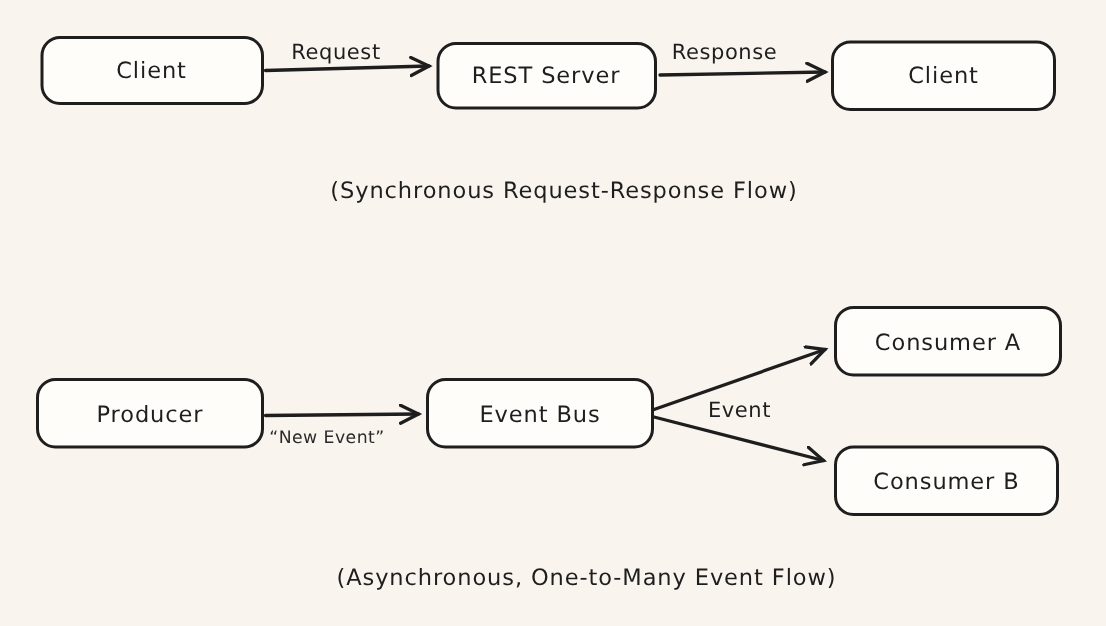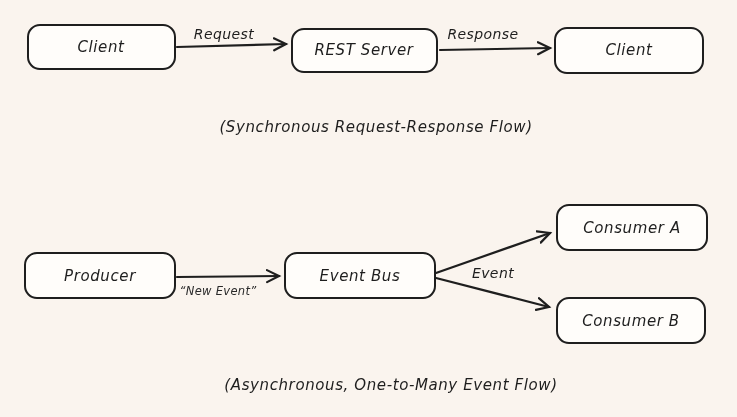--- a/index.html
+++ b/index.html
@@ -7,21 +7,20 @@
     padding: 0;
     background: #faf4ee;
   }
   .canvas {
     position: relative;
     width: 737px;
     height: 417px;
     background: #faf4ee;
     overflow: hidden;
     font-family: "DejaVu Sans", sans-serif;
-    font-style: italic;
   }
   svg { display: block; }
   .node {
     fill: #fffdfa;
     stroke: #1e1e1e;
     stroke-width: 2;
   }
   .edge {
     stroke: #1e1e1e;
     stroke-width: 2.2;

